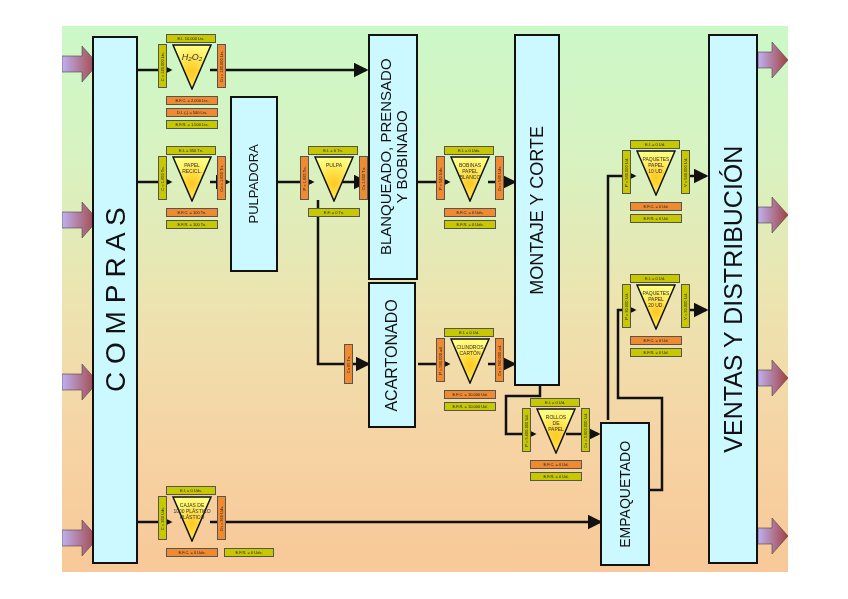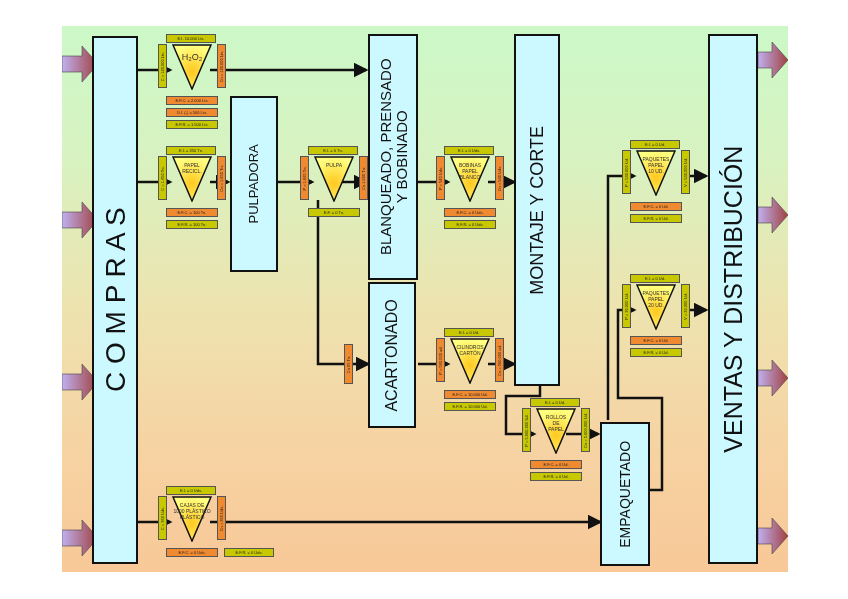--- a/index.html
+++ b/index.html
@@ -113,21 +113,21 @@
       </div>
       <svg class="tri" width="40" height="46" style="left: 172px; top: 44px;">
         <defs>
           <radialGradient id="tgh2o2" cx="0.5" cy="0.6" r="0.6">
             <stop offset="0" stop-color="#ffc820"></stop>
             <stop offset="1" stop-color="#ffff80"></stop>
           </radialGradient>
         </defs>
         <path d="M1 1 H39 L20 45 Z" fill="url(#tgh2o2)" stroke="#111" stroke-width="1.5"></path>
       </svg>
-      <div class="tri-label" style="left: 172px; top: 52px; width: 40px; font-size: 9px;">H₂O₂</div>
+      <div class="tri-label" style="left: 172px; top: 52px; width: 40px; font-size: 9px; font-style: italic;">H₂O₂</div>
       <div class="tag v y" style="left: 158px; top: 44px; width: 9px; height: 44px;">
         <span>C = 120.000 Lts.</span>
       </div>
       <div class="tag v o" style="left: 217px; top: 44px; width: 9px; height: 44px;">
         <span>Cn = 120.000 Lts.</span>
       </div>
       <div class="tag o" style="left: 166px; top: 96px; width: 52px; height: 9px;">
         <span>E.F.C. = 2.000 Lts.</span>
       </div>
       <div class="tag o" style="left: 166px; top: 108px; width: 52px; height: 9px;">

